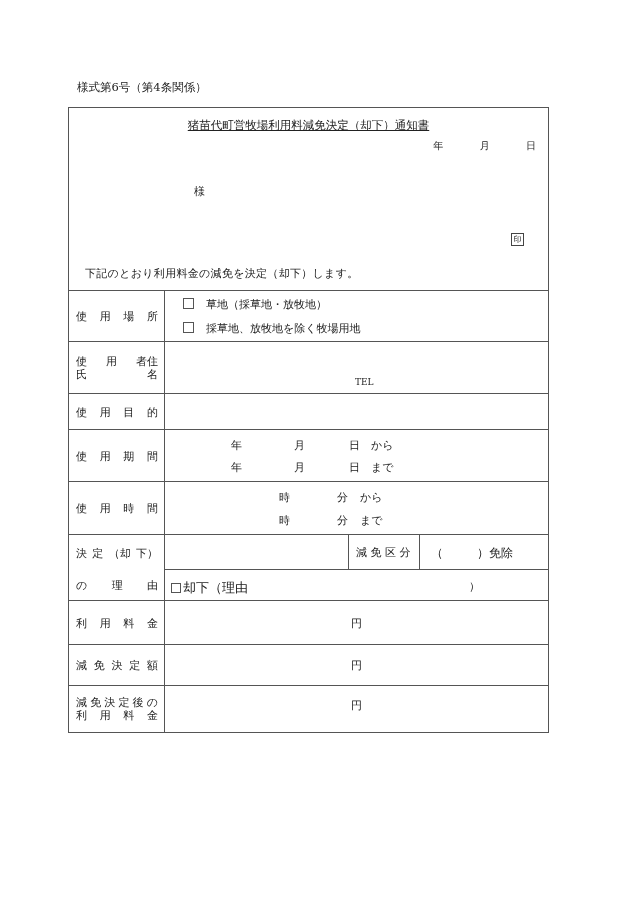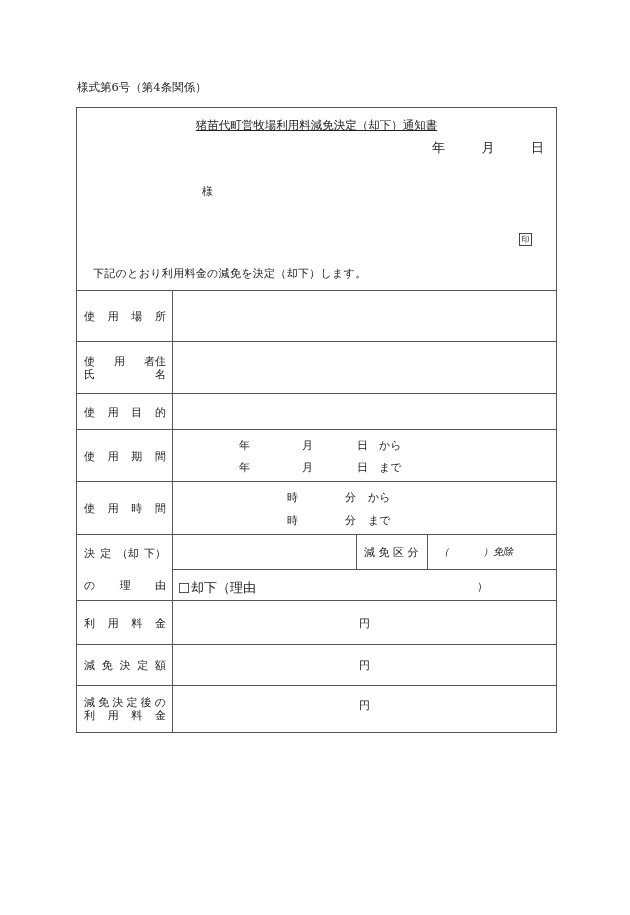--- a/index.html
+++ b/index.html
@@ -1,22 +1,22 @@
 <!DOCTYPE html>
 <html><head>
 <meta charset="utf-8">
 <style>
   html, body { margin:0; padding:0; background:#ffffff; }
   body { width:630px; height:915px; position:relative; font-family:"DejaVu Serif","Liberation Serif",serif; color:#222; font-size:11px; }
   .form-number { position:absolute; left:77px; top:80px; font-size:11.5px; }
-  .frame { position:absolute; left:76px; top:107px; width:481px; height:626px; border:1px solid #555; box-sizing:border-box; }
+  .frame { position:absolute; left:68px; top:107px; width:481px; height:626px; border:1px solid #555; box-sizing:border-box; }
   .header { position:absolute; left:0; top:0; width:479px; height:182px; border-bottom:1px solid #555; }
   .title { position:absolute; left:0; width:479px; top:10px; text-align:center; font-size:11.5px; }
   .title span { text-decoration:underline; }
-  .date { position:absolute; top:31px; right:12px; font-size:13px;font-family:Liberation Serif, serif; }
+  .date { position:absolute; top:31px; right:12px; font-size:10px; }
   .date span { display:inline-block; }
   .addressee { position:absolute; left:125px; top:76px; font-size:11px; }
   .seal { position:absolute; left:442px; top:125px; width:11px; height:11px; border:1px solid #444; font-size:8px; line-height:11px; text-align:center; }
   .statement { position:absolute; left:16px; top:158px; font-size:11px; letter-spacing:0.3px; }
   .row { position:absolute; left:0; width:479px; border-bottom:1px solid #555; box-sizing:border-box; }
   .row.last { border-bottom:none; }
   .lbl { position:absolute; left:0; top:0; width:96px; height:100%; border-right:1px solid #555; box-sizing:border-box; }
   .lbl-text { position:absolute; left:7px; right:6px; top:50%; transform:translateY(-50%); display:flex; justify-content:space-between; font-size:11px; }
   .lbl-2line { position:absolute; left:7px; right:6px; top:50%; transform:translateY(-50%); font-size:11px; line-height:13px; }
   .lbl-2line .l { display:flex; justify-content:space-between; }
@@ -53,36 +53,43 @@
 
   <div class="row" style="top:182px;height:52px;">
     <div class="lbl">
         <div class="lbl-text">
       <span>使</span>
           <span>用</span>
           <span>場</span>
           <span>所</span>
     </div>
       </div>
+    <div class="val">
+      <div class="cb-line" style="top:7px;"><span class="cb"></span><span>草地（採草地・放牧地）</span></div>
+      <div class="cb-line" style="top:31px;"><span class="cb"></span><span>採草地、放牧地を除く牧場用地</span></div>
+    </div>
   </div>
 
   <div class="row" style="top:234px;height:52px;">
     <div class="lbl">
         <div class="lbl-2line">
       <div class="l">
             <span>使</span>
             <span>用</span>
             <span>者住</span>
           </div>
       <div class="l">
             <span>氏</span>
             <span>名</span>
           </div>
     </div>
       </div>
+    <div class="val">
+      <div class="tel">TEL</div>
+    </div>
   </div>
 
   <div class="row" style="top:286px;height:36px;">
     <div class="lbl">
         <div class="lbl-text">
       <span>使</span>
           <span>用</span>
           <span>目</span>
           <span>的</span>
     </div>
@@ -141,21 +148,21 @@
       <div style="position:absolute;left:7px;right:6px;top:43px;display:flex;justify-content:space-between;">
         <span>の</span>
           <span>理</span>
           <span>由</span>
       </div>
     </div>
     <div class="sub-row" style="top:0;height:35px;">
       <div class="vsep" style="left:183px;"></div>
       <div style="position:absolute;left:191px;top:10px;font-size:11px;">減 免 区 分</div>
       <div class="vsep" style="left:254px;"></div>
-      <div style="position:absolute;left:266px;top:10px;font-size:10px;font-style:italic;">
+      <div style="position:absolute;left:266px;top:10px;font-size:12px;">
         <span>（</span><span style="display:inline-block;width:34px;"></span><span>）免除</span>
       </div>
     </div>
     <div style="position:absolute;left:102px;top:44px;font-size:13px;">
       <span class="small-cb"></span><span>却下（理由</span>
     </div>
     <div style="position:absolute;left:400px;top:44px;font-size:11px;">）</div>
   </div>
 
   <div class="row" style="top:493px;height:44px;">

